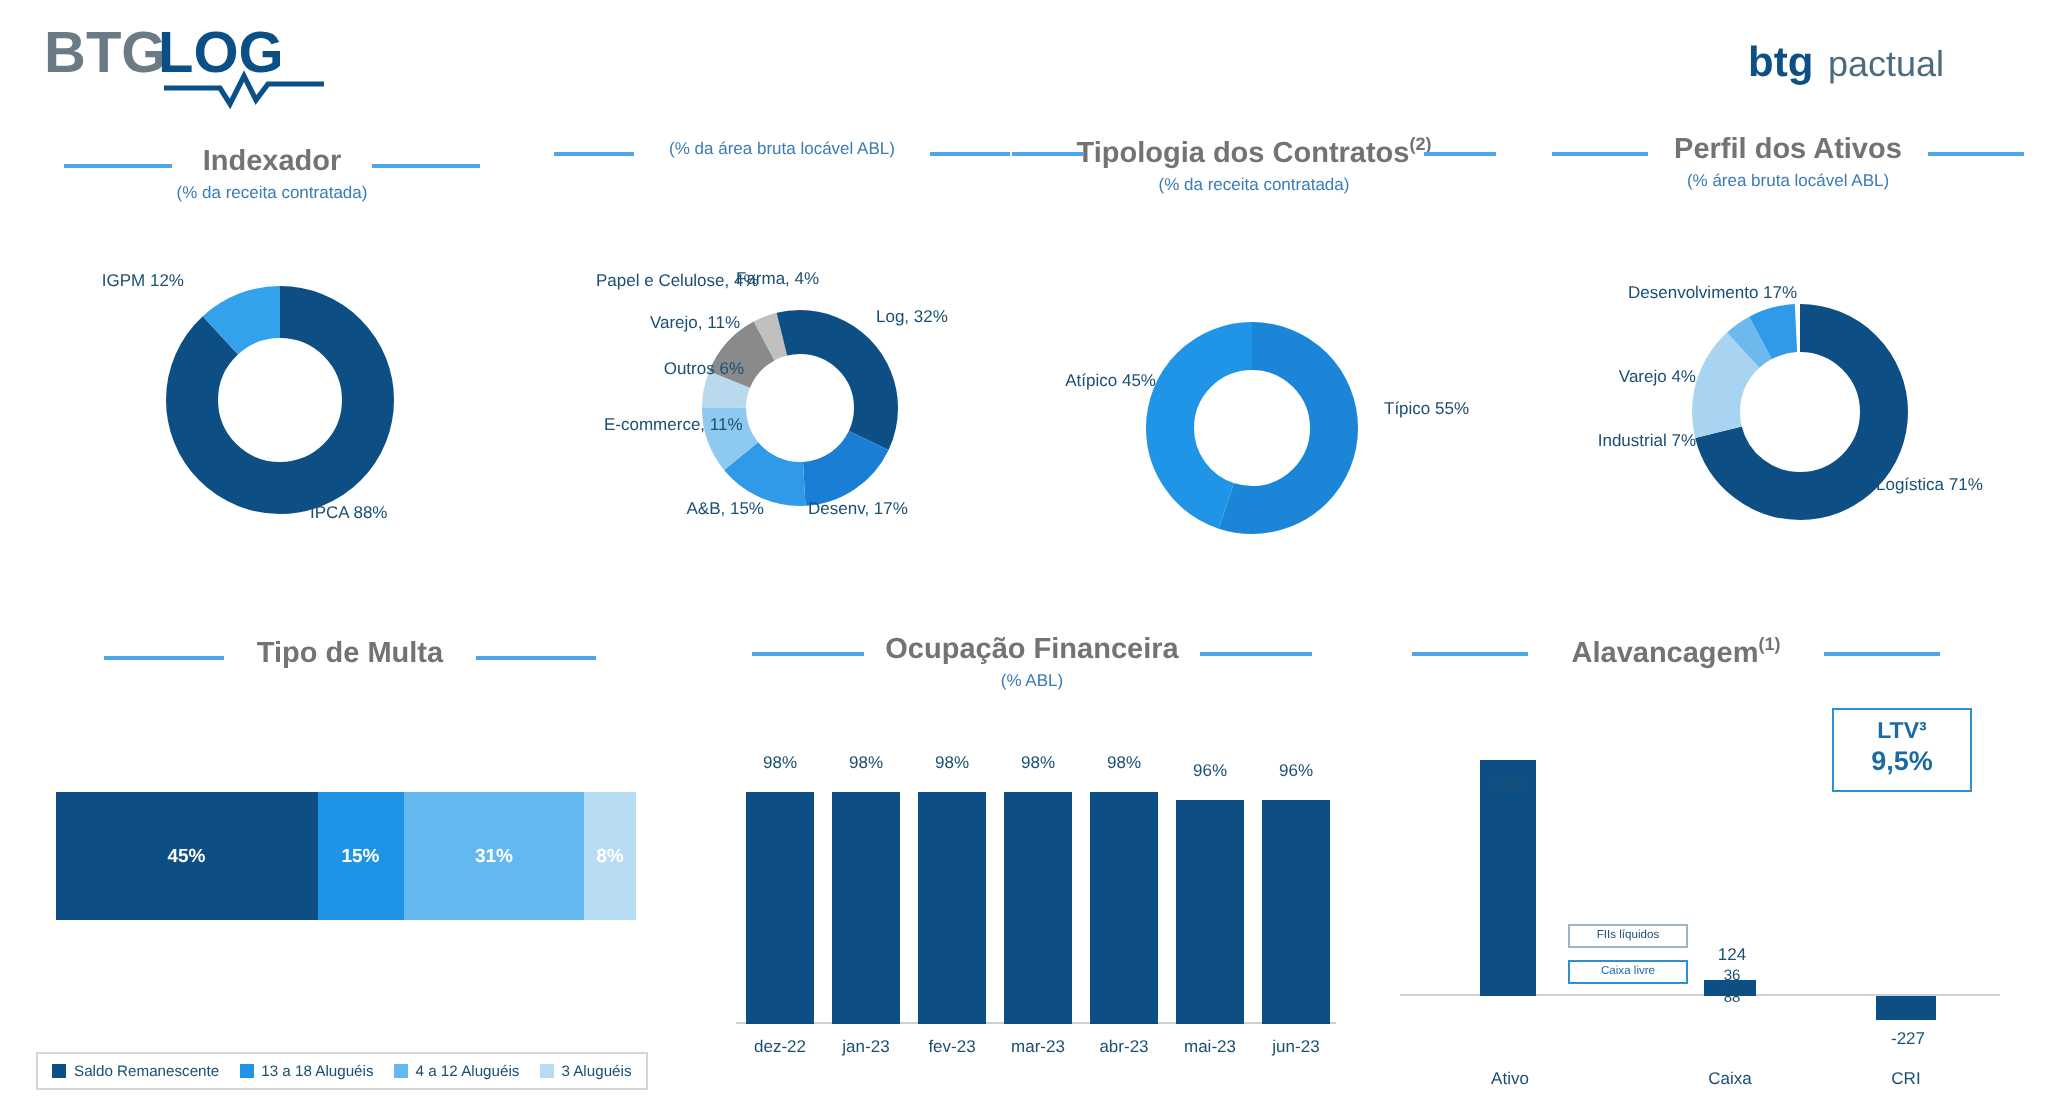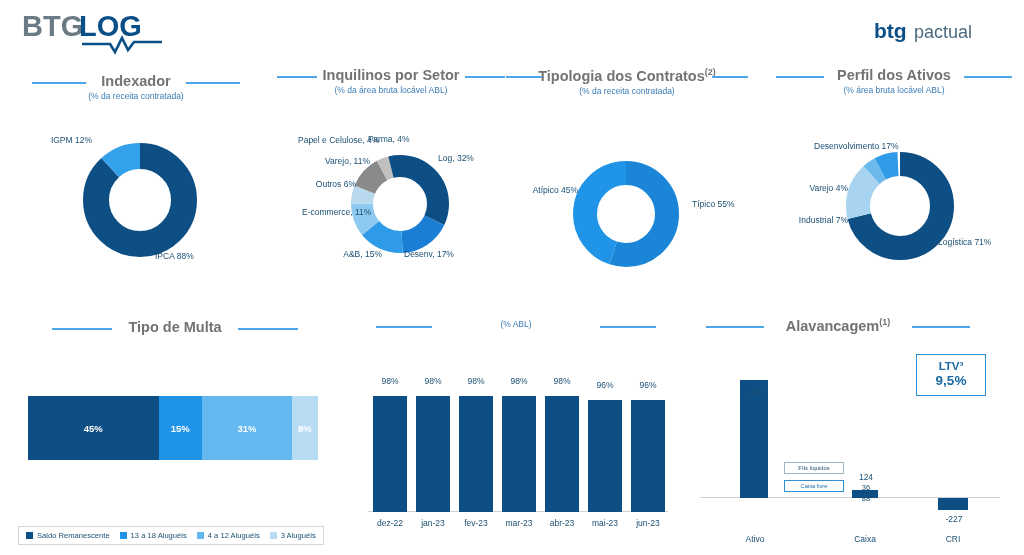--- a/index.html
+++ b/index.html
@@ -91,21 +91,20 @@
   <div class="sect-title" style="left:36px; top:73px; width:200px;">
     <div class="rule-l" style="left:-4px; width:54px;"></div>
     <div class="rule-r" style="right:-4px; width:54px;"></div>
     <div class="t">Indexador</div>
     <div class="s">(% da receita contratada)</div>
   </div>
 
   <div class="sect-title" style="left:277px; top:67px; width:228px;">
     <div class="rule-l" style="left:0px; width:40px;"></div>
     <div class="rule-r" style="right:0px; width:40px;"></div>
-    <div class="t">Inquilinos por Setor</div>
     <div class="s">(% da área bruta locável ABL)</div>
   </div>
 
   <div class="sect-title" style="left:512px; top:67px; width:230px;">
     <div class="rule-l" style="left:-6px; width:36px;"></div>
     <div class="rule-r" style="right:-6px; width:36px;"></div>
     <div class="t">
       <span>Tipologia dos Contratos</span><span class="sup">(2)</span>
     </div>
     <div class="s">(% da receita contratada)</div>
@@ -150,21 +149,21 @@
   </div>
   <div class="lbl r" style="left:298px; top:136px; width:72px;">
     <span>Papel e Celulose, 4%</span>
   </div>
   <div class="lbl" style="left:368px; top:135px; width:70px;">
     <span>Farma, 4%</span>
   </div>
   <div class="lbl r" style="left:304px; top:157px; width:66px;">
     <span>Varejo, 11%</span>
   </div>
-  <div class="lbl r" style="left:292px; top:180px; width:64px;">
+  <div class="lbl r" style="left:308px; top:180px; width:64px;">
     <span>Outros 6%</span>
   </div>
   <div class="lbl r" style="left:302px; top:208px; width:68px;">
     <span>E-commerce, 11%</span>
   </div>
   <div class="lbl r" style="left:332px; top:250px; width:50px;">
     <span>A&amp;B, 15%</span>
   </div>
   <div class="lbl" style="left:404px; top:250px; width:80px;">
     <span>Desenv, 17%</span>
@@ -219,20 +218,21 @@
 
   <div class="sect-title" style="left:52px; top:319px; width:246px;">
     <div class="rule-l" style="left:0px; width:60px;"></div>
     <div class="rule-r" style="right:0px; width:60px;"></div>
     <div class="t">Tipo de Multa</div>
   </div>
 
   <div class="sect-title" style="left:376px; top:317px; width:280px;">
     <div class="rule-l" style="left:0px; width:56px;"></div>
     <div class="rule-r" style="right:0px; width:56px;"></div>
+    <div class="t">Ocupação Financeira</div>
     <div class="s">(% ABL)</div>
   </div>
 
   <div class="sect-title" style="left:706px; top:317px; width:264px;">
     <div class="rule-l" style="left:0px; width:58px;"></div>
     <div class="rule-r" style="right:0px; width:58px;"></div>
     <div class="t">
       <span>Alavancagem</span><span class="sup">(1)</span>
     </div>
   </div>

